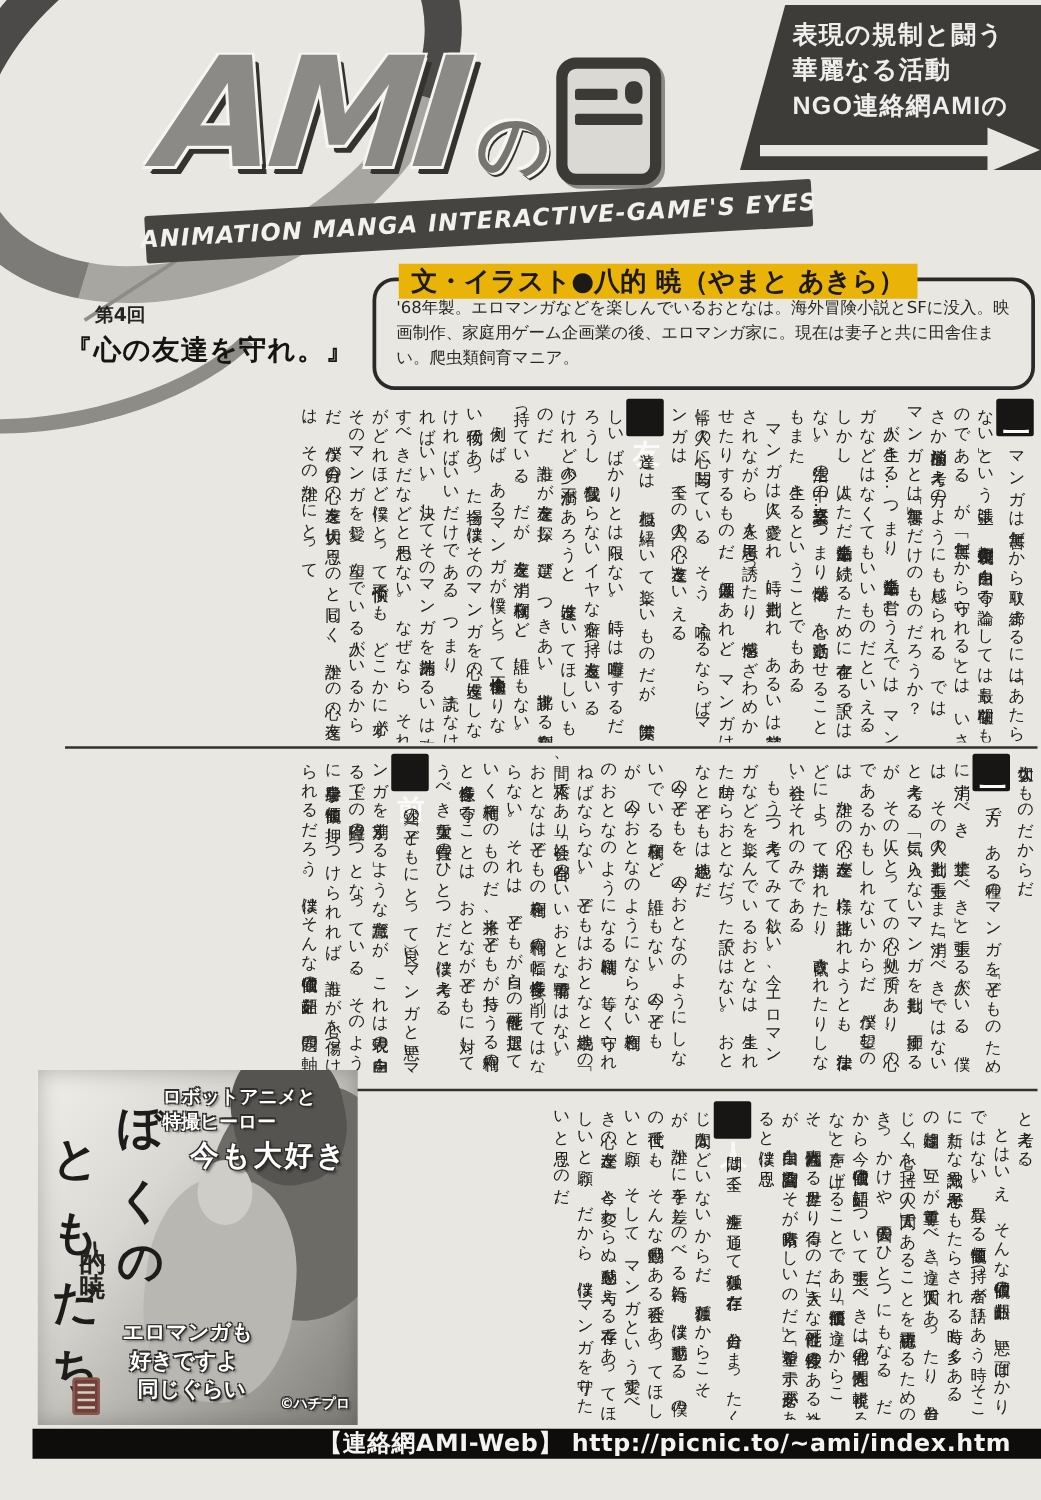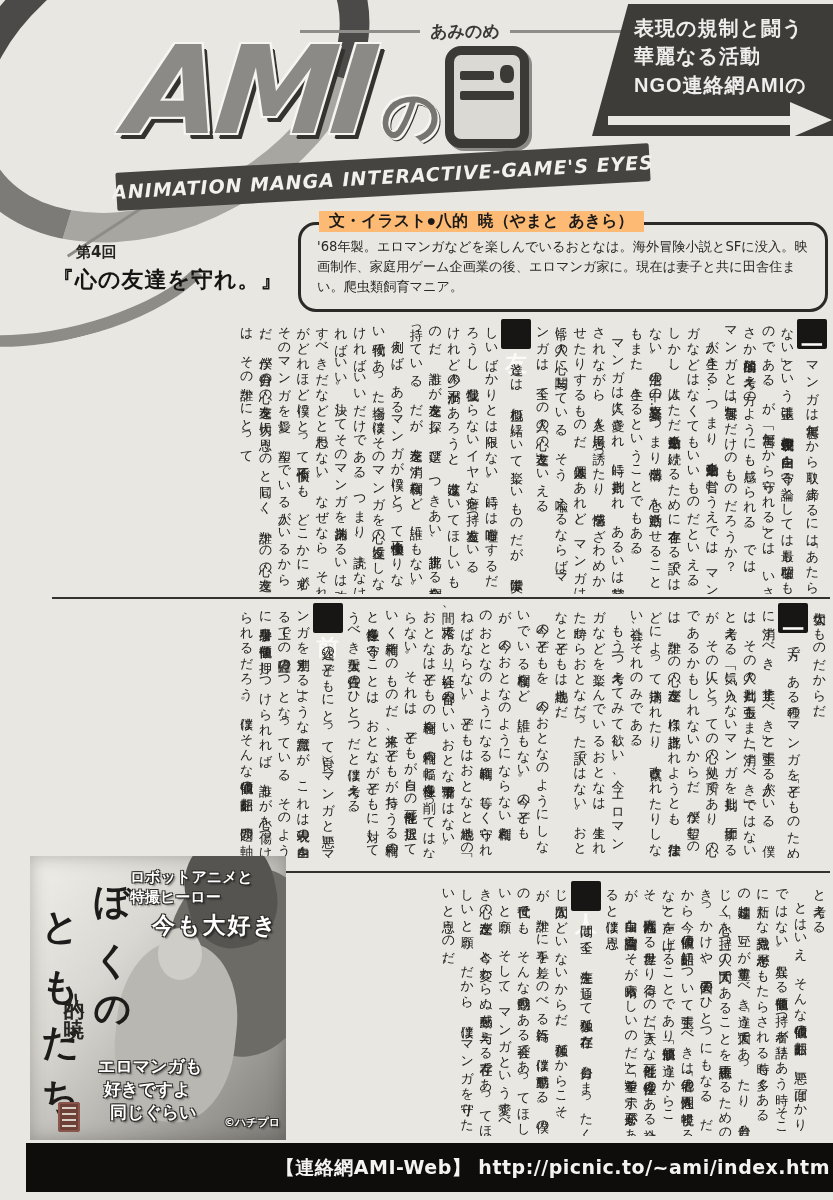--- a/index.html
+++ b/index.html
@@ -41,22 +41,22 @@
     clip-path:polygon(15% 0,100% 0,100% 100%,0 100%);z-index:4;}
   .kanji-banner .lines{position:absolute;left:42px;top:10px;font-family:Liberation Sans, sans-serif;
     font-weight:bold;font-size:20px;line-height:1.42;color:#efeeec;letter-spacing:1px;white-space:nowrap;}
   .arrow{position:absolute;z-index:5;}
   .arrow .shaft{position:absolute;left:0;top:14px;width:188px;height:9px;background:#e9e7e1;}
   .arrow .head{position:absolute;left:182px;top:0;width:0;height:0;border-left:42px solid #e9e7e1;
     border-top:18px solid transparent;border-bottom:18px solid transparent;}
 
   
   .author-box{position:absolute;left:298px;top:222px;width:524px;height:84px;border:3px solid #2b2a28;border-radius:18px;}
-  .author-title{position:absolute;left:18px;top:-14px;background:#fdba74;padding:0 10px;
-    font-size:16px;font-weight:bold;white-space:nowrap;color:#1b1a18;font-family:Liberation Mono, monospace;}
+  .author-title{position:absolute;left:18px;top:-14px;background:#eab308;padding:0 10px;
+    font-size:21px;font-weight:bold;white-space:nowrap;color:#1b1a18;}
   .author-bio{padding:12px 14px 0 16px;font-size:13.2px;line-height:1.5;color:#2a2926;}
 
   
   .ep-num{position:absolute;left:76px;top:243px;font-size:15px;font-weight:bold;color:#252422;}
   .ep-title{position:absolute;left:52px;top:265px;font-size:22px;font-weight:900;letter-spacing:1px;color:#161513;}
 
   
   .band{position:absolute;writing-mode:vertical-rl;text-orientation:mixed;
     font-size:13px;line-height:1.45;letter-spacing:0.6px;color:#22211f;overflow:hidden;}
   .band p{margin:0;padding:0;}
@@ -92,40 +92,35 @@
   .seal{position:absolute;left:28px;bottom:8px;width:22px;height:30px;background:#6f4038;border-radius:3px;
     box-shadow:inset 0 0 0 2px #8a554c;}
   .seal i{position:absolute;left:4px;top:5px;width:14px;height:2px;background:#d8cfc4;box-shadow:0 6px 0 #d8cfc4,0 12px 0 #d8cfc4,0 18px 0 #d8cfc4;}
   .cap-bottom{position:absolute;left:68px;bottom:16px;font-size:17px;line-height:1.35;white-space:nowrap;}
   .cap-bottom span{display:block;}
   .cap-bottom span:nth-child(2){margin-left:6px;}
   .cap-bottom span:nth-child(3){margin-left:12px;}
   .credit{position:absolute;right:6px;bottom:10px;font-size:11px;}
 
   
-  .footer-bar{position:absolute;left:26px;top:1143px;width:807px;height:49px;background:#0e0d0c;
-    display:flex;align-items:center;justify-content:flex-end;padding-right:3px;box-sizing:border-box;}
+  .footer-bar{position:absolute;left:26px;top:1143px;width:807px;height:24px;background:#0e0d0c;
+    display:flex;align-items:center;justify-content:flex-end;padding-right:24px;box-sizing:border-box;}
   .footer-bar span{color:#f4f3f1;font-size:19px;font-weight:bold;letter-spacing:0.5px;white-space:nowrap;}
 </style>
 </head>
 <body>
 
 <div class="page">
 
   <div class="swoosh">
     <div class="swoosh-ring"></div>
     <div class="swoosh-tail"></div>
   </div>
   <div class="scratch"></div>
 
-  <div class="furigana-rule">
-    <span class="rl"></span>
-    <span class="ft">あみのめ</span>
-    <span class="rl"></span>
-  </div>
 
   <div class="logo-row">
     <span class="logo-ami">AMI</span>
     <span class="logo-no">の</span>
     <span class="logo-eye">
       <span class="bar b1"></span>
       <span class="bar b2"></span>
       <span class="pupil"></span>
     </span>
   </div>

